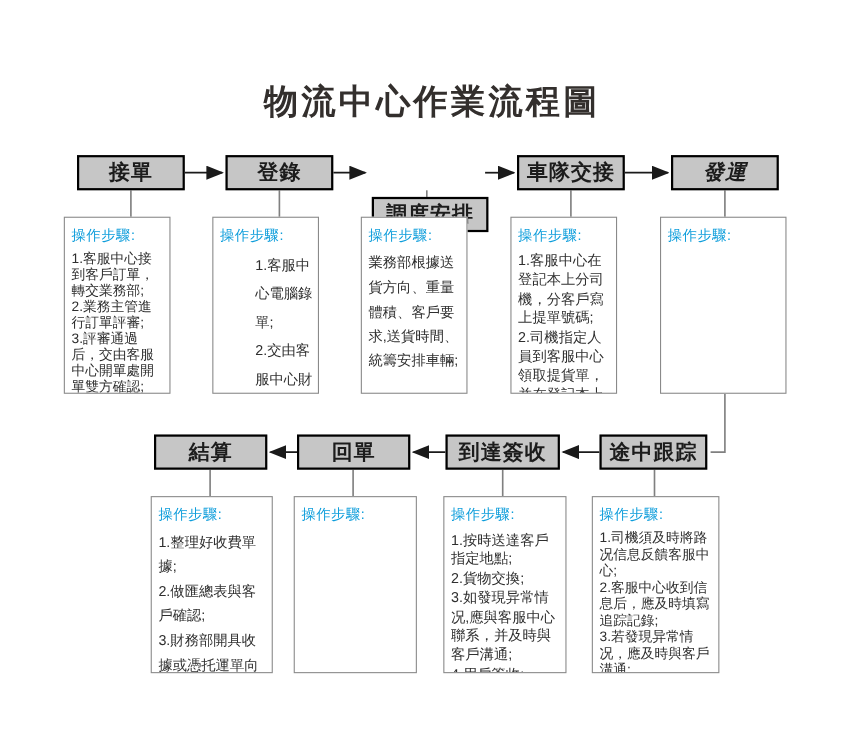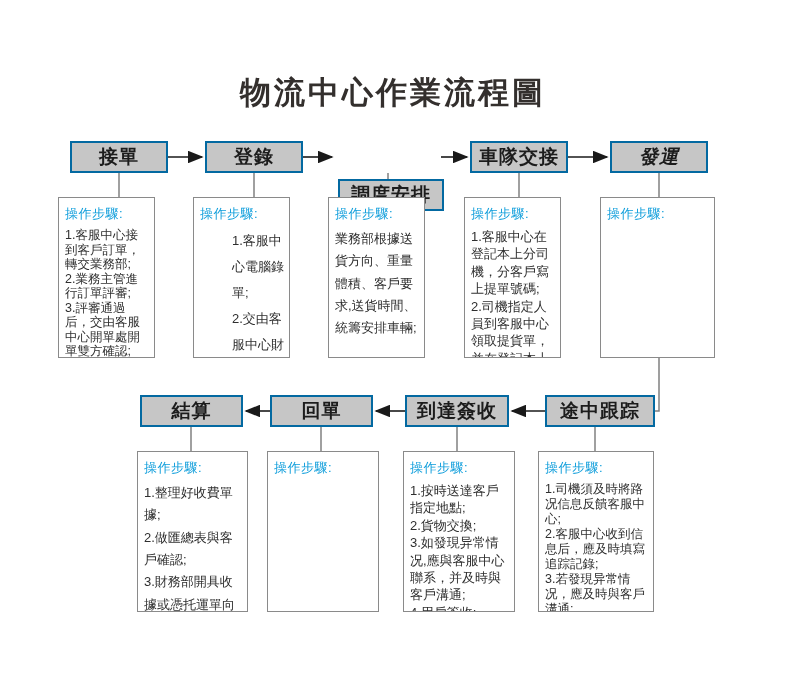--- a/index.html
+++ b/index.html
@@ -6,21 +6,21 @@
   #canvas{
     position:relative;width:786px;height:680px;background:#ffffff;overflow:hidden;
     font-family:"Liberation Sans","DejaVu Sans",sans-serif;color:#2f2f2f;padding-left:24px;
   }
   #connector-svg{position:absolute;left:0;top:0;width:786px;height:680px;z-index:1;}
   .title{
     position:absolute;left:0;top:72px;width:786px;text-align:center;
     font-size:31px;font-weight:bold;letter-spacing:3px;color:#332f2d;z-index:2;
   }
   .pbox{
-    position:absolute;height:32px;background:#c6c6c6;border:2px solid #0369a1;
+    position:absolute;height:32px;background:#c6c6c6;border:2px solid #000000;
     box-sizing:border-box;display:flex;align-items:center;justify-content:center;
     font-size:19px;font-weight:600;color:#1c1c1c;z-index:2;letter-spacing:1px;
   }
   .dbox{
     position:absolute;background:#ffffff;border:1.5px solid #8a8a8a;
     box-sizing:border-box;padding:7px 5px 4px 6px;overflow:hidden;z-index:2;
   }
   .dhead{
     font-size:13px;font-weight:normal;color:#0d9ddb;margin-bottom:5px;letter-spacing:0.5px;
   }
@@ -112,21 +112,21 @@
 
   <div class="pbox" style="left:140px;top:395px;width:103px;">
     <span>結算</span>
   </div>
   <div class="pbox" style="left:270px;top:395px;width:103px;text-align:center;">
     <span>回單</span>
   </div>
   <div class="pbox" style="left:405px;top:395px;width:104px;">
     <span>到達簽收</span>
   </div>
-  <div class="pbox" style="left:545px;top:395px;width:110px;">
+  <div class="pbox" style="left:545px;top:395px;width:98px;">
     <span>途中跟踪</span>
   </div>
 
   <div class="dbox lh-medloose" style="left:137px;top:451px;width:111px;height:161px;">
     <div class="dhead">操作步驟:</div>
     <div class="dbody">1.整理好收費單據;
 2.做匯總表與客戶確認;
 3.財務部開具收據或憑托運單向客戶收費;</div>
   </div>
   <div class="dbox lh-medloose" style="left:267px;top:451px;width:112px;height:161px;">

